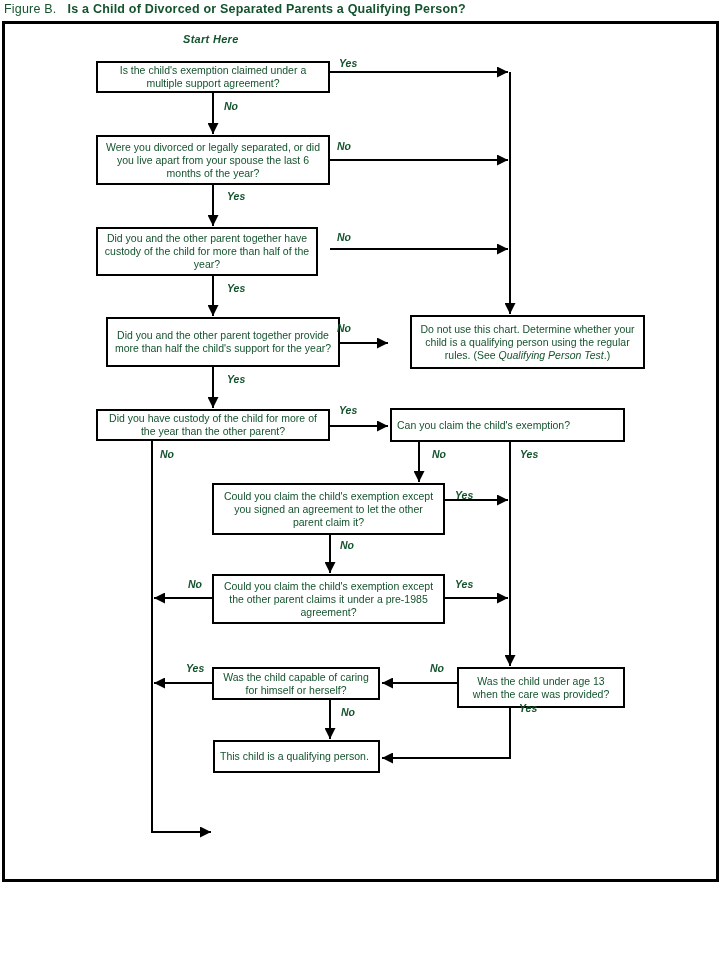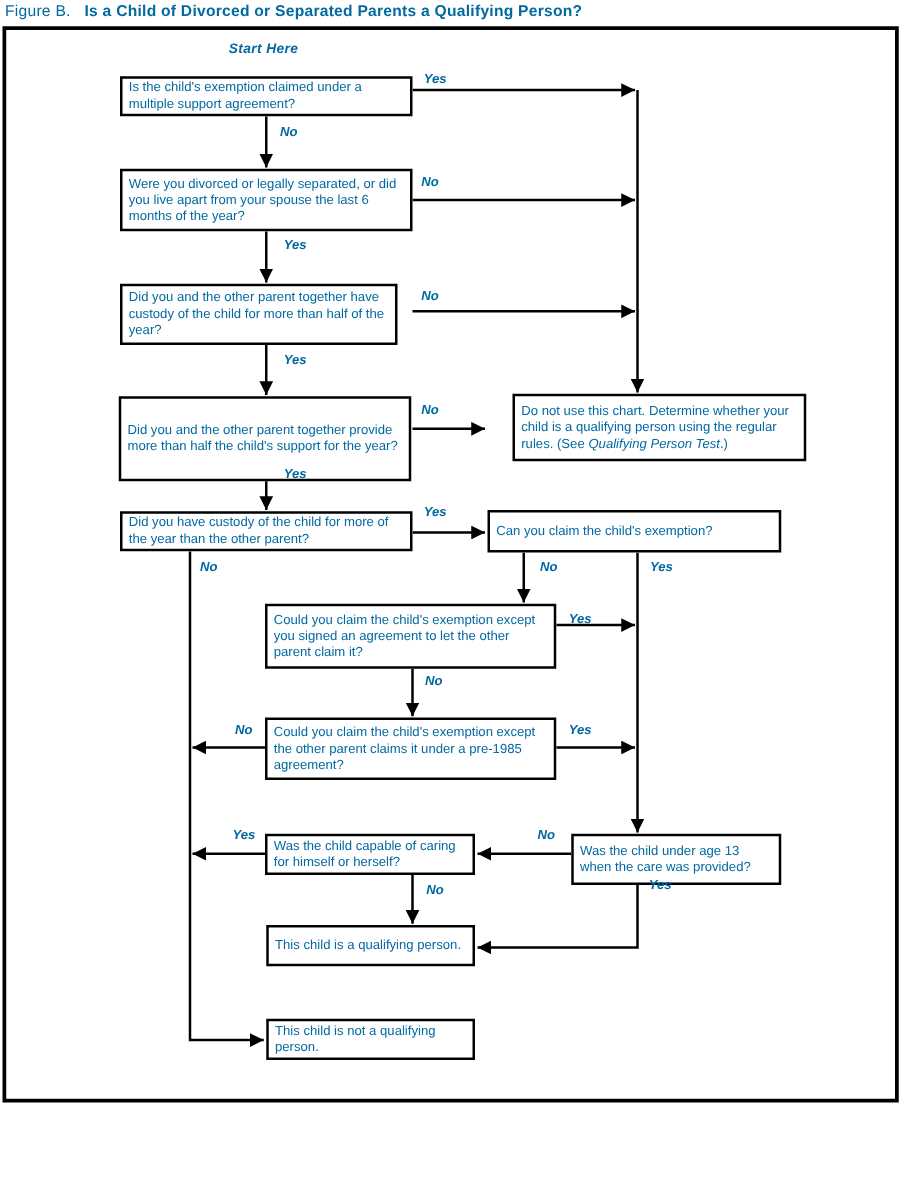--- a/index.html
+++ b/index.html
@@ -3,21 +3,21 @@
 <meta charset="utf-8">
 <style>
   * { margin: 0; padding: 0; box-sizing: border-box; }
   html, body { background: #ffffff; }
   .page {
     position: relative;
     width: 725px;
     height: 954px;
     background: #ffffff;
     font-family: "Liberation Sans", sans-serif;
-    color: #0369a1;
+    color: #14532d;
     overflow: hidden;
   }
   .title {
     position: absolute;
     left: 4px; top: 2px;
     font-size: 12.5px;
     white-space: nowrap;
     letter-spacing: 0.2px;
   }
   .title .prefix { font-weight: normal; }
@@ -36,20 +36,21 @@
   }
   .node {
     position: absolute;
     border: 2px solid #000000;
     background: #ffffff;
     font-size: 10.5px;
     line-height: 13px;
     padding: 2px 5px;
     display: flex;
     align-items: center;
+    text-align: center;
   }
   .lbl {
     position: absolute;
     font-size: 10.5px;
     font-style: italic;
     white-space: nowrap;
     font-weight: bold;
   }
   .start-here {
     position: absolute;
@@ -111,21 +112,21 @@
   </div>
 
   <div class="node" style="left:96px;top:135px;width:234px;height:50px">
     <span>Were you divorced or legally separated, or did you live apart from your spouse the last 6 months of the year?</span>
   </div>
 
   <div class="node" style="left:96px;top:227px;width:222px;height:49px">
     <span>Did you and the other parent together have custody of the child for more than half of the year?</span>
   </div>
 
-  <div class="node" style="left:95px;top:317px;width:234px;height:68px">
+  <div class="node" style="left:106px;top:317px;width:234px;height:50px">
     <span>Did you and the other parent together provide more than half the child's support for the year?</span>
   </div>
 
   <div class="node" style="left:96px;top:409px;width:234px;height:32px">
     <span>Did you have custody of the child for more of the year than the other parent?</span>
   </div>
 
   <div class="node" style="left:410px;top:315px;width:235px;height:54px">
     <span><span>Do not use this chart. Determine whether your child is a qualifying person using the regular rules. (See </span><i>Qualifying Person Test</i><span>.)</span></span>
   </div>
@@ -147,23 +148,20 @@
   </div>
 
   <div class="node" style="left:457px;top:667px;width:168px;height:41px">
     <span>Was the child under age 13 when the care was provided?</span>
   </div>
 
   <div class="node" style="left:213px;top:740px;width:167px;height:33px">
     <span>This child is a qualifying person.</span>
   </div>
 
-  <div class="node" style="left:213px;top:815px;width:167px;height:33px">
-    <span>This child is not a qualifying person.</span>
-  </div>
 
   <span class="lbl" style="left:339px;top:57px">Yes</span>
   <span class="lbl" style="left:224px;top:100px">No</span>
   <span class="lbl" style="left:337px;top:140px">No</span>
   <span class="lbl" style="left:227px;top:190px">Yes</span>
   <span class="lbl" style="left:337px;top:231px">No</span>
   <span class="lbl" style="left:227px;top:282px">Yes</span>
   <span class="lbl" style="left:337px;top:322px">No</span>
   <span class="lbl" style="left:227px;top:373px">Yes</span>
   <span class="lbl" style="left:339px;top:404px">Yes</span>

